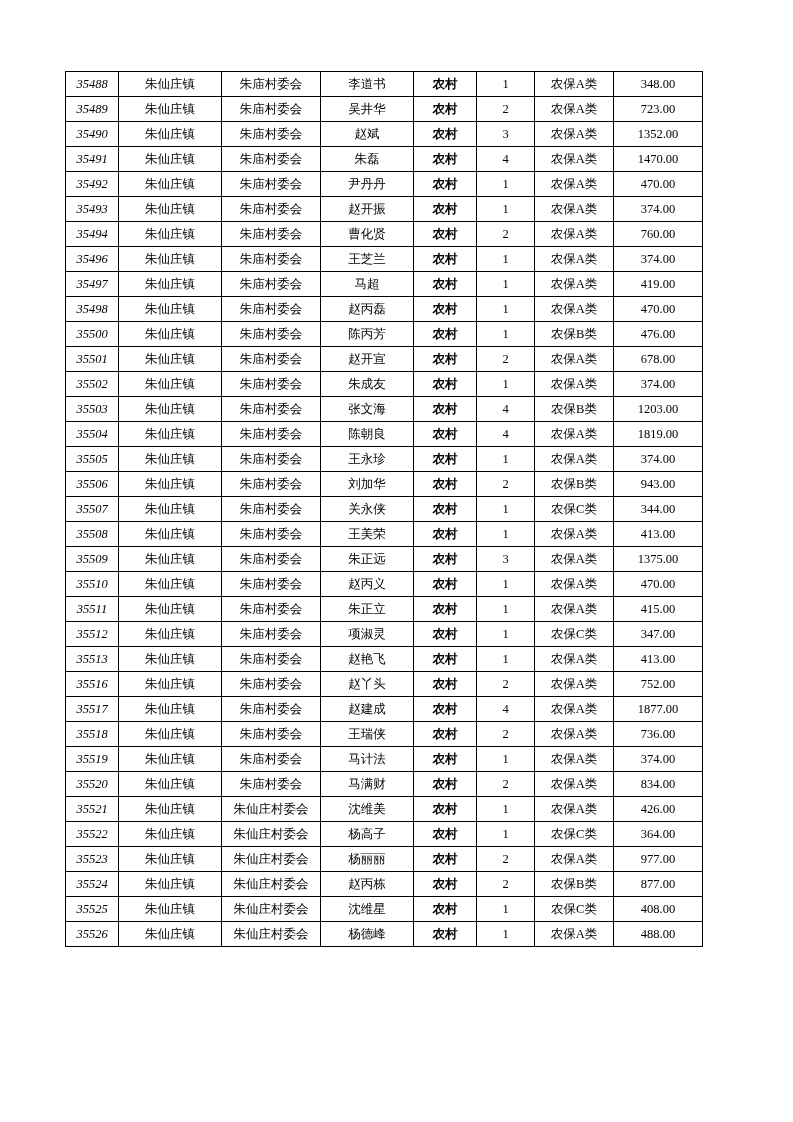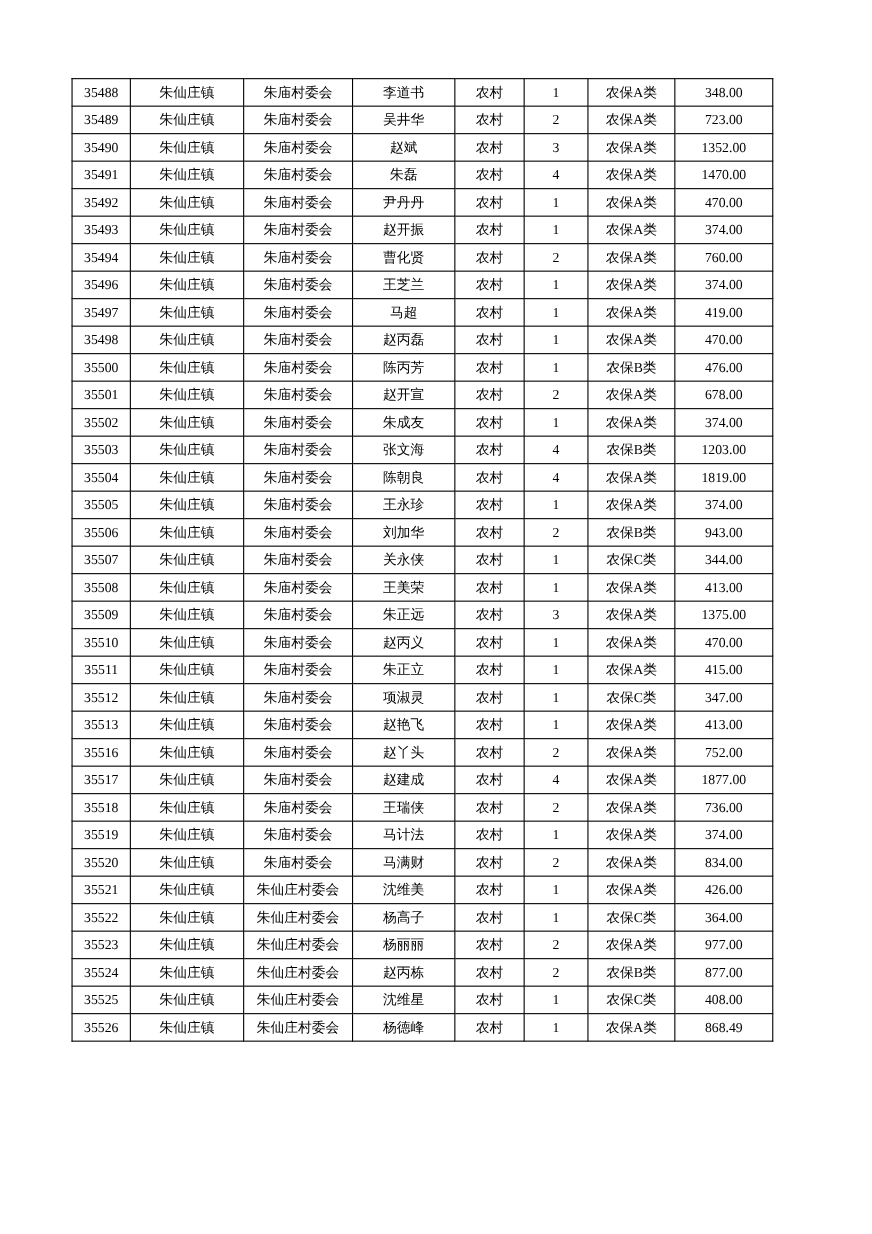--- a/index.html
+++ b/index.html
@@ -25,25 +25,25 @@
     border: 1px solid #000000;
     height: 24px;
     font-size: 12.5px;
     line-height: 24px;
     color: #000000;
     text-align: center;
     padding: 0 2px;
     overflow: hidden;
     white-space: nowrap;
   }
-  td.col-id       { width: 48px;  }
+  td.col-id       { width: 48px; font-style: italic;  }
   td.col-town     { width: 98px; margin-left: 38px;  }
   td.col-village  { width: 94px;  }
   td.col-name     { width: 88px;  }
-  td.col-type     { width: 58px;  }
+  td.col-type     { width: 58px; font-weight: bold;  }
   td.col-count    { width: 53px;  }
   td.col-category { width: 74px;  }
   td.col-amount   { width: 84px;  }
 </style>
 </head>
 <body>
 
 <table class="sheet-table">
   <tbody id="table-body">
       <tr>
@@ -387,16 +387,16 @@
         <td class="col-amount">408.00</td>
       </tr>
       <tr>
         <td class="col-id">35526</td>
         <td class="col-town">朱仙庄镇</td>
         <td class="col-village">朱仙庄村委会</td>
         <td class="col-name">杨德峰</td>
         <td class="col-type">农村</td>
         <td class="col-count">1</td>
         <td class="col-category">农保A类</td>
-        <td class="col-amount">868.49</td>
+        <td class="col-amount">488.00</td>
       </tr>
     </tbody>
 </table>
 
 </body></html>

